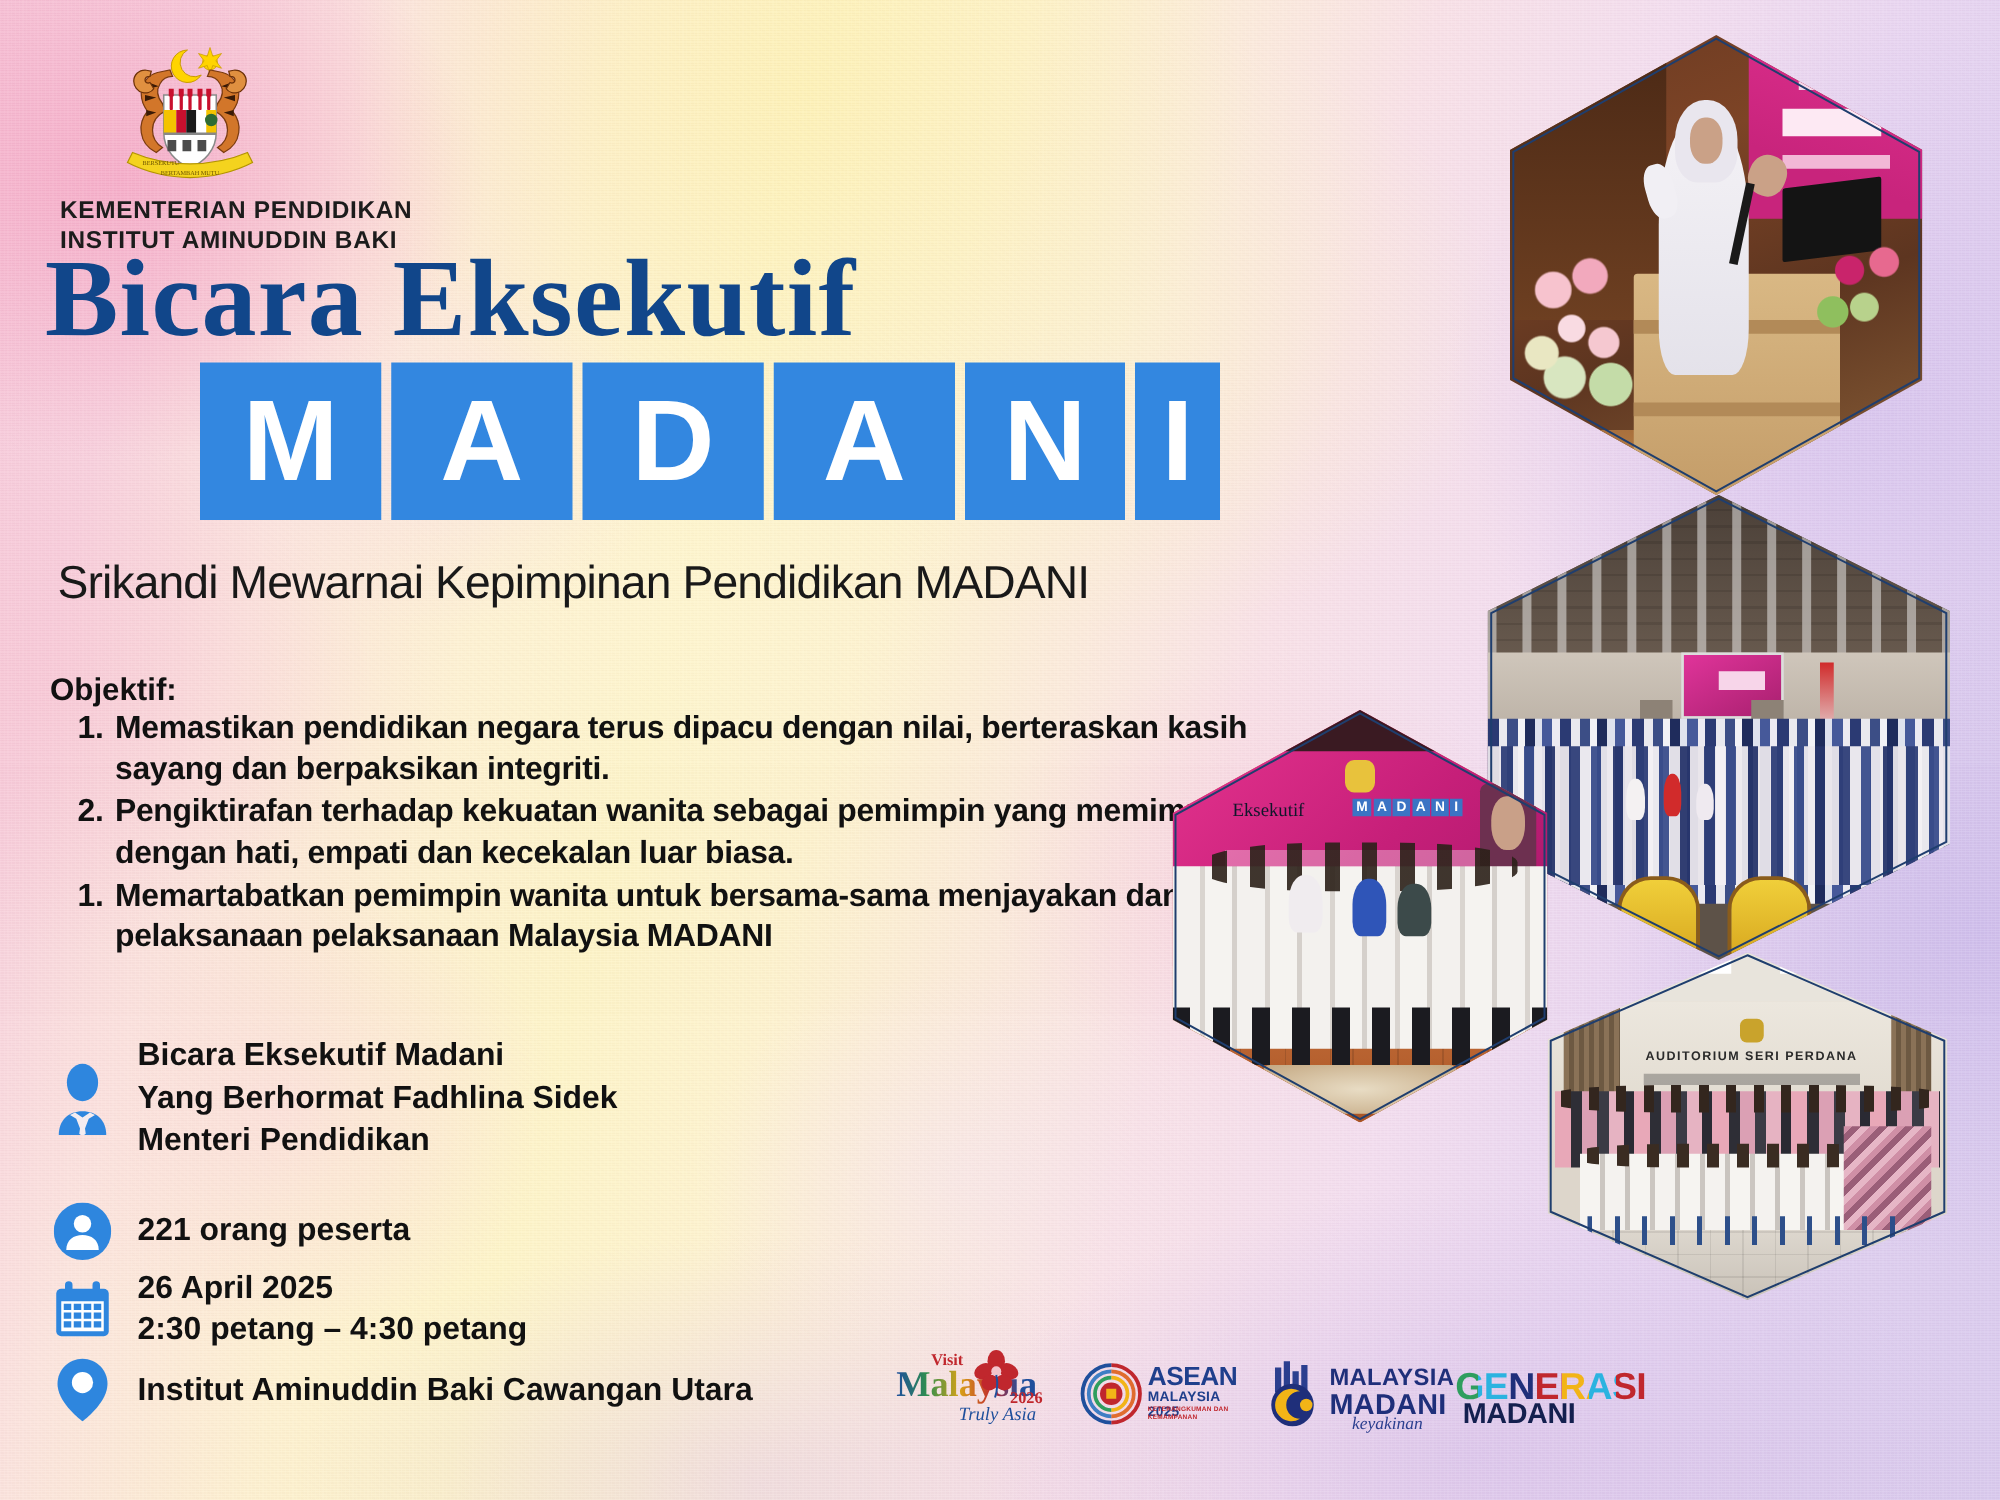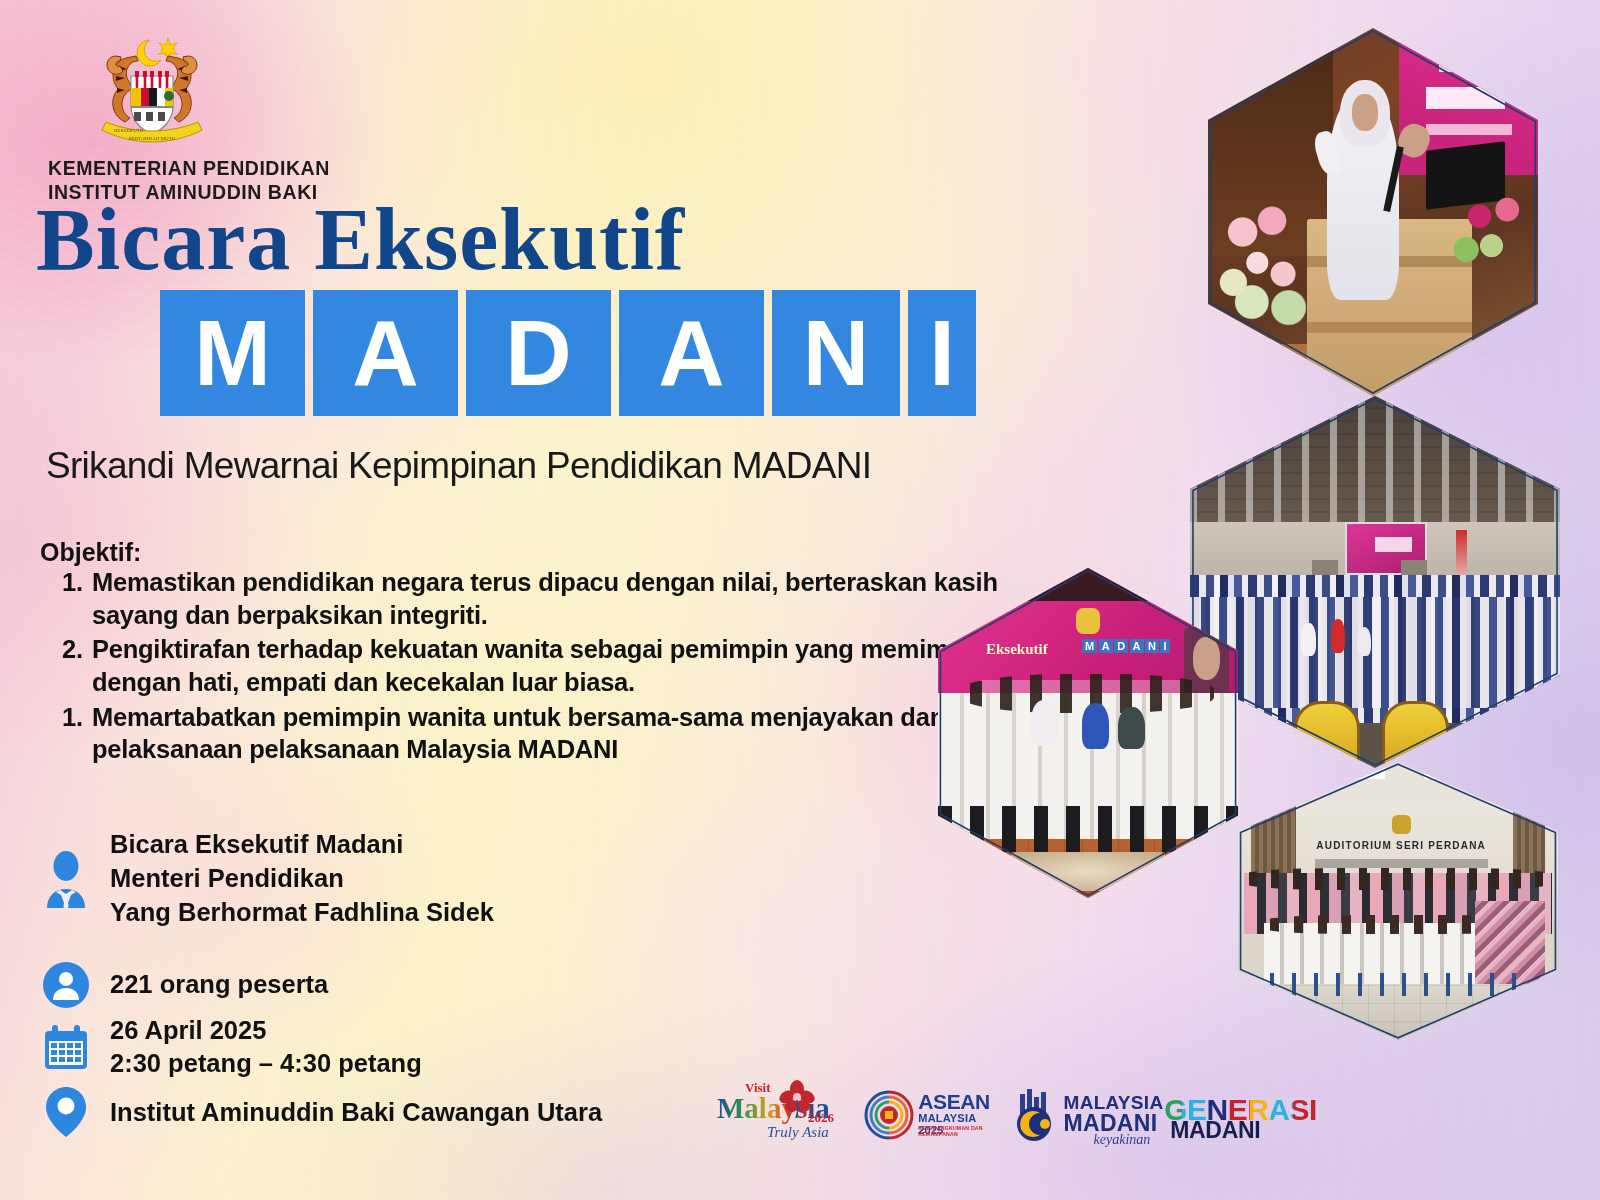--- a/index.html
+++ b/index.html
@@ -219,22 +219,22 @@
     <span class="icoBox">
       <svg width="50" height="58" viewBox="0 0 50 58">
         <ellipse cx="25" cy="16" rx="12.5" ry="15" fill="#2E86DE"></ellipse>
         <path d="M6 58 c0-12 8-19 19-19 c11 0 19 7 19 19 z" fill="#2E86DE"></path>
         <path d="M19 40 l6 4 6-4 l4 2 -5 3 -5 13 -5-13 -5-3z" fill="#f4ecf0"></path>
         <path d="M24 46 l2 0 1.6 11 -2.6 2 -2.6-2z" fill="#f4ecf0"></path>
       </svg>
     </span>
     <div id="speakerText">
       <div>Bicara Eksekutif Madani</div>
+      <div>Yang Berhormat Fadhlina Sidek</div>
       <div>Menteri Pendidikan</div>
-      <div>Yang Berhormat Fadhlina Sidek</div>
     </div>
   </div>
 
   <div id="infoBlock">
 
     <div class="infoRow">
       <span class="icoBox">
         <svg width="46" height="46" viewBox="0 0 46 46">
           <circle cx="23" cy="23" r="23" fill="#2E86DE"></circle>
           <circle cx="23" cy="17" r="7" fill="#fff"></circle>
@@ -383,21 +383,21 @@
 </div>
 
 <div class="hex" style="left:938px; top:568px; width:300px; height:330px;">
   <div class="hexClip" style="background:#b8643f;position:relative;overflow:hidden;">
 
     <div style="position:absolute;left:0;top:0;width:100%;height:62%;background:linear-gradient(135deg,#e6348f,#c61f79 55%,#a8186a);"></div>
     <div style="position:absolute;left:0;top:0;width:100%;height:10%;background:#3a1a22;"></div>
 
     <div style="position:absolute;left:46%;top:12%;width:8%;height:8%;background:#e8c23c;border-radius:30%;"></div>
 
-    <div style="position:absolute;left:16%;top:22%;font-family:'Liberation Serif',serif;color:#fef9c3;font-size:15px;font-weight:700;">Eksekutif</div>
+    <div style="position:absolute;left:16%;top:22%;font-family:'Liberation Serif',serif;color:#0f172a;font-size:15px;font-weight:400;">Eksekutif</div>
     <div style="position:absolute;left:48%;top:21.5%;display:flex;gap:1.5px;">
       <span style="background:#3b74c4;color:#fff;font-size:11px;font-weight:700;padding:1px 3px;">M</span>
       <span style="background:#3b74c4;color:#fff;font-size:11px;font-weight:700;padding:1px 3px;">A</span>
       <span style="background:#3b74c4;color:#fff;font-size:11px;font-weight:700;padding:1px 3px;">D</span>
       <span style="background:#3b74c4;color:#fff;font-size:11px;font-weight:700;padding:1px 3px;">A</span>
       <span style="background:#3b74c4;color:#fff;font-size:11px;font-weight:700;padding:1px 3px;">N</span>
       <span style="background:#3b74c4;color:#fff;font-size:11px;font-weight:700;padding:1px 3px;">I</span>
     </div>
     <div style="position:absolute;left:14%;top:34%;width:72%;height:4%;background:rgba(255,255,255,.32);"></div>
 
@@ -527,21 +527,21 @@
         <rect x="17" y="3" width="5" height="25"></rect>
         <rect x="24" y="11" width="5" height="17"></rect>
         <rect x="31" y="6" width="5" height="22"></rect>
       </g>
       <circle cx="24" cy="38" r="17" fill="#1f2f7a"></circle>
       <path d="M30 27 a13 13 0 1 0 0 22 a10 10 0 1 1 0 -22z" fill="#f2b417"></path>
       <circle cx="35" cy="38" r="5" fill="#f2b417"></circle>
     </svg>
     <div style="position:absolute;left:54px;top:12px;font-size:19px;font-weight:700;color:#1f2f7a;letter-spacing:.3px;">MALAYSIA</div>
     <div style="position:absolute;left:54px;top:30px;font-size:23px;font-weight:700;color:#1f2f7a;letter-spacing:.3px;">MADANI</div>
-    <div style="position:absolute;left:84px;top:52px;font-family:'Liberation Serif',serif;font-size:14px;font-style:italic;color:#2b3f8f;">keyakinan</div>
+    <div style="position:absolute;left:72px;top:52px;font-family:'Liberation Serif',serif;font-size:14px;font-style:italic;color:#2b3f8f;">keyakinan</div>
   </div>
 
   <div class="logo" style="position:relative;width:120px;height:66px;">
     <div style="position:absolute;left:0;top:10px;font-size:30px;font-weight:700;letter-spacing:-.5px;
                 background:linear-gradient(90deg,#2f9e5e 0 12%,#2bb3e0 12% 28%,#1f2f7a 28% 42%,#c0272d 42% 56%,#f2b417 56% 70%,#2bb3e0 70% 84%,#c0272d 84% 100%);
                 -webkit-background-clip:text;background-clip:text;color:transparent;">GENERASI</div>
     <div style="position:absolute;left:6px;top:34px;font-size:23px;font-weight:700;color:#14204f;letter-spacing:-.3px;">MADANI</div>
   </div>
 
 </div>

